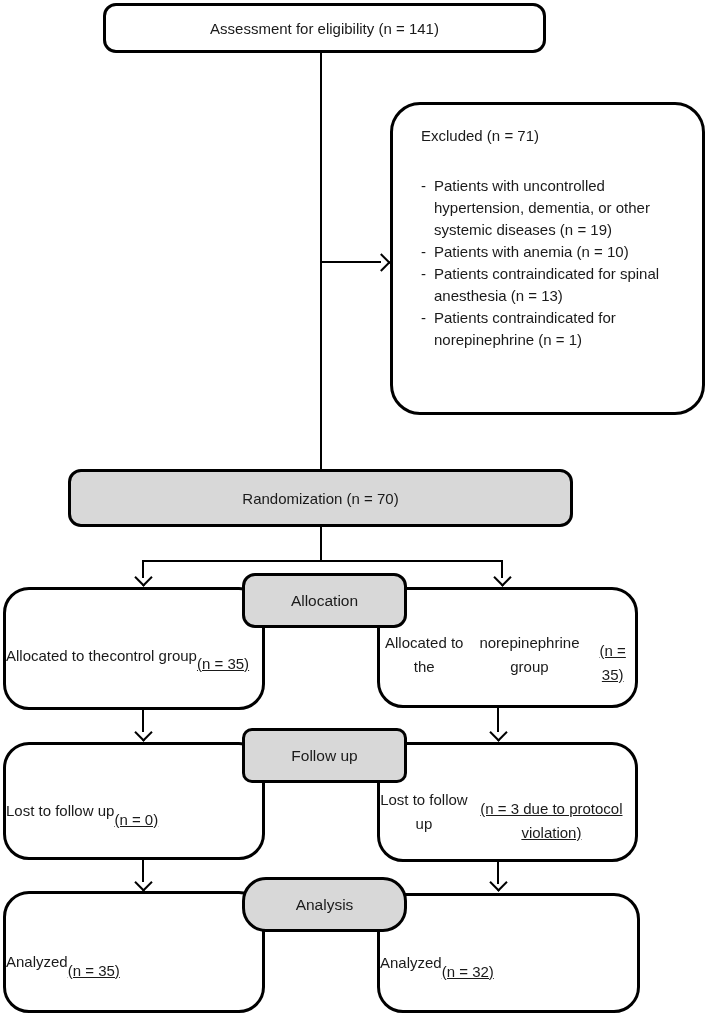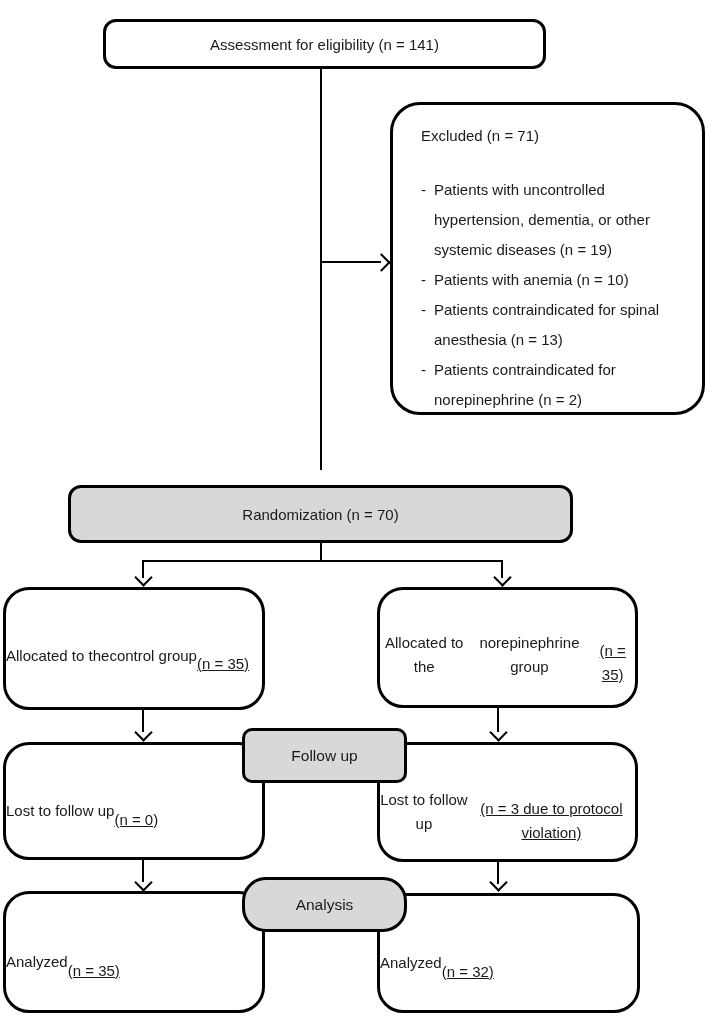--- a/index.html
+++ b/index.html
@@ -21,21 +21,20 @@
     z-index: 2;
   }
   .r-sm { border-radius: 13px; }
   .r-md { border-radius: 26px; }
   .r-lg { border-radius: 30px; }
   .center-flex {
     display: flex;
     align-items: center;
     justify-content: center;
     text-align: center;
-    margin-top: 16px;
   }
   .col-box {
     display: flex;
     align-items: center;
     text-align: center;
     padding-top: 20px;
     line-height: 24px;
   }
   .count { margin-top: 17px; text-decoration: underline; }
   .count-wrap { max-width: 178px; }
@@ -70,21 +69,21 @@
   .excluded-title { line-height: 22px; }
   .excluded-list {
     list-style: none;
     margin: 28px 0 0 0;
     padding: 0;
   }
   .excluded-list li {
     position: relative;
     padding-left: 13px;
     width: 238px;
-    line-height: 30px;
+    line-height: 22px;
   }
   .excluded-list li::before {
     content: "-";
     position: absolute;
     left: 0;
     top: 0;
   }
 </style>
 </head>
 <body>
@@ -115,37 +114,40 @@
   <div class="box r-sm center-flex" style="left:103px; top:3px; width:443px; height:50px;">
     <span>Assessment for eligibility (n = 141)</span>
   </div>
 
   <div class="box r-lg excluded-box" style="left:390px; top:102px; width:315px; height:313px;">
     <div class="excluded-title">Excluded (n = 71)</div>
     <ul class="excluded-list">
       <li>Patients with uncontrolled hypertension, dementia, or other systemic diseases (n = 19)</li>
       <li>Patients with anemia (n = 10)</li>
       <li>Patients contraindicated for spinal anesthesia (n = 13)</li>
-      <li>Patients contraindicated for norepinephrine (n = 2)</li>
+      <li>Patients contraindicated for norepinephrine (n = 1)</li>
     </ul>
   </div>
 
   <div class="box r-sm center-flex gray-fill" style="left:68px; top:469px; width:505px; height:58px;">
     <span>Randomization (n = 70)</span>
   </div>
 
   <div class="box r-md col-box" style="left:3px; top:587px; width:262px; height:123px; padding-top:14px;">
     <div>Allocated to the</div>
     <div>control group</div>
     <div class="count">(n = 35)</div>
   </div>
   <div class="box r-md col-box" style="left:377px; top:587px; width:261px; height:121px; padding-top:14px;">
     <div>Allocated to the</div>
     <div>norepinephrine group</div>
     <div class="count">(n = 35)</div>
+  </div>
+  <div class="tab" style="left:242px; top:573px; width:165px; height:55px;">
+    <span>Allocation</span>
   </div>
 
   <div class="box r-md col-box" style="left:3px; top:742px; width:262px; height:118px;">
     <div>Lost to follow up</div>
     <div class="count">(n = 0)</div>
   </div>
   <div class="box r-md col-box" style="left:377px; top:742px; width:261px; height:120px;">
     <div>Lost to follow up</div>
     <div class="count count-wrap">(n = 3 due to protocol violation)</div>
   </div>

